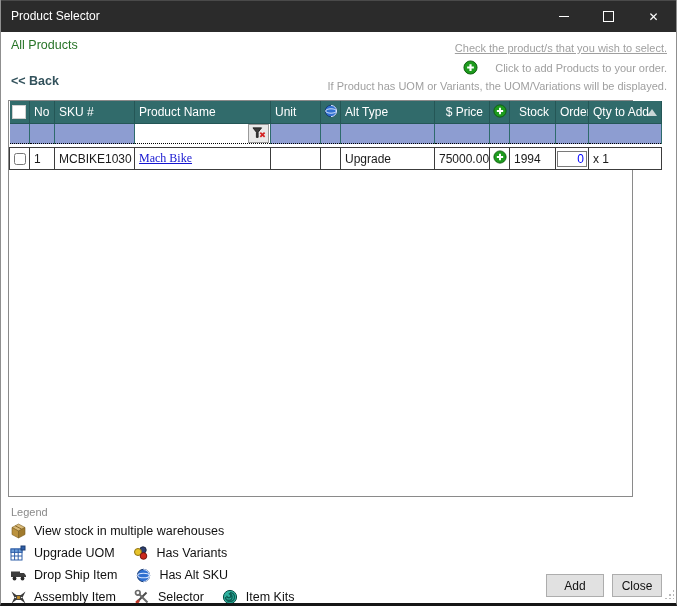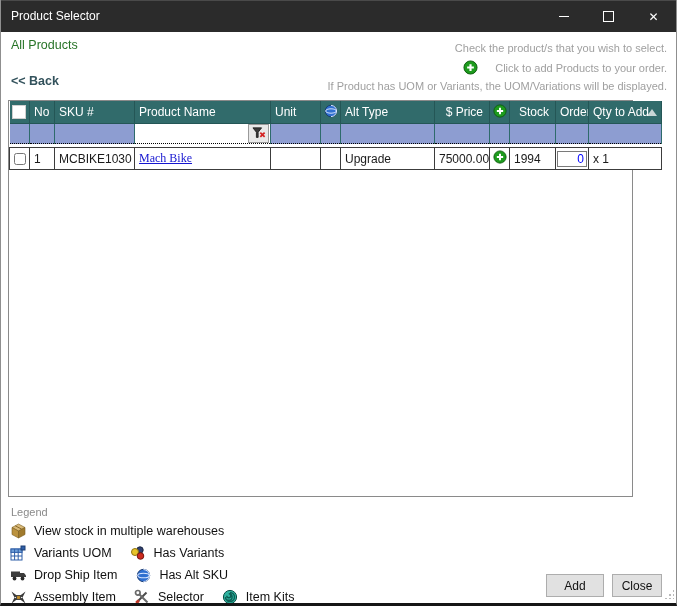--- a/index.html
+++ b/index.html
@@ -12,21 +12,21 @@
   .title-text{position:absolute;left:10px;top:8px;color:#ffffff;font-size:12px;}
   .win-controls{position:absolute;right:0;top:0;height:31px;display:flex;}
   .win-btn{width:45px;height:31px;display:flex;align-items:center;justify-content:center;color:#ffffff;font-size:12px;cursor:default;}
   .glyph-min{display:block;width:10px;height:1px;background:#fff;}
   .glyph-max{display:block;width:9px;height:9px;border:1px solid #fff;}
 
   
   .all-products{left:10px;top:38px;font-size:12.5px;color:#267326;}
   .back-link{left:10px;top:74px;font-size:12.5px;font-weight:bold;color:#33525c;cursor:pointer;}
   .instr{position:absolute;right:9px;color:#9f9f9f;font-size:11px;text-align:right;white-space:nowrap;}
-  .instr1{top:42px;}
+  .instr1{top:42px;text-decoration:underline;}
   .instr2{top:60px;display:flex;align-items:center;gap:16px;}
   .instr3{top:80px;}
 
   
   .grid-box{left:7px;top:100px;width:625px;height:397px;box-sizing:border-box;border:1px solid #8a8a8a;background:#fff;}
   table.grid{border-collapse:collapse;table-layout:fixed;width:652px;font-size:12px;}
   tr.hdr th{background:#316b6b;color:#ffffff;font-weight:normal;height:22px;padding:0 4px;text-align:left;
             border-right:1px solid #245656;border-bottom:1px solid #245656;white-space:nowrap;overflow:hidden;}
   tr.hdr th.num{text-align:right;padding-right:6px;}
   tr.hdr th.ic{padding:0;text-align:center;}
@@ -218,21 +218,21 @@
     </div>
     <div class="legend-row">
       <span class="licon">
         <svg width="16" height="16" viewBox="0 0 16 16">
             <rect x="1" y="4" width="11" height="11" fill="#ffffff" stroke="#2f5fa8"></rect>
             <rect x="1" y="4" width="11" height="3.4" fill="#6f9fd8" stroke="#2f5fa8"></rect>
             <path d="M1 11h11 M4.6 4v11 M8.2 4v11" stroke="#2f5fa8" fill="none"></path>
             <rect x="11" y="1" width="4" height="4" fill="#2f5fa8" stroke="#1d3f74"></rect>
           </svg>
       </span>
-      <span class="lbl">Variants UOM</span>
+      <span class="lbl">Upgrade UOM</span>
       <span class="licon">
         <svg width="16" height="16" viewBox="0 0 16 16">
             <circle cx="10" cy="5" r="3.2" fill="#2f3f6f" stroke="#1a2540"></circle>
             <circle cx="5" cy="7" r="3.5" fill="#e7c32a" stroke="#8f7310"></circle>
             <circle cx="10.5" cy="11" r="3.3" fill="#cc2a1e" stroke="#7a150e"></circle>
           </svg>
       </span>
       <span class="lbl">Has Variants</span>
     </div>
     <div class="legend-row">

